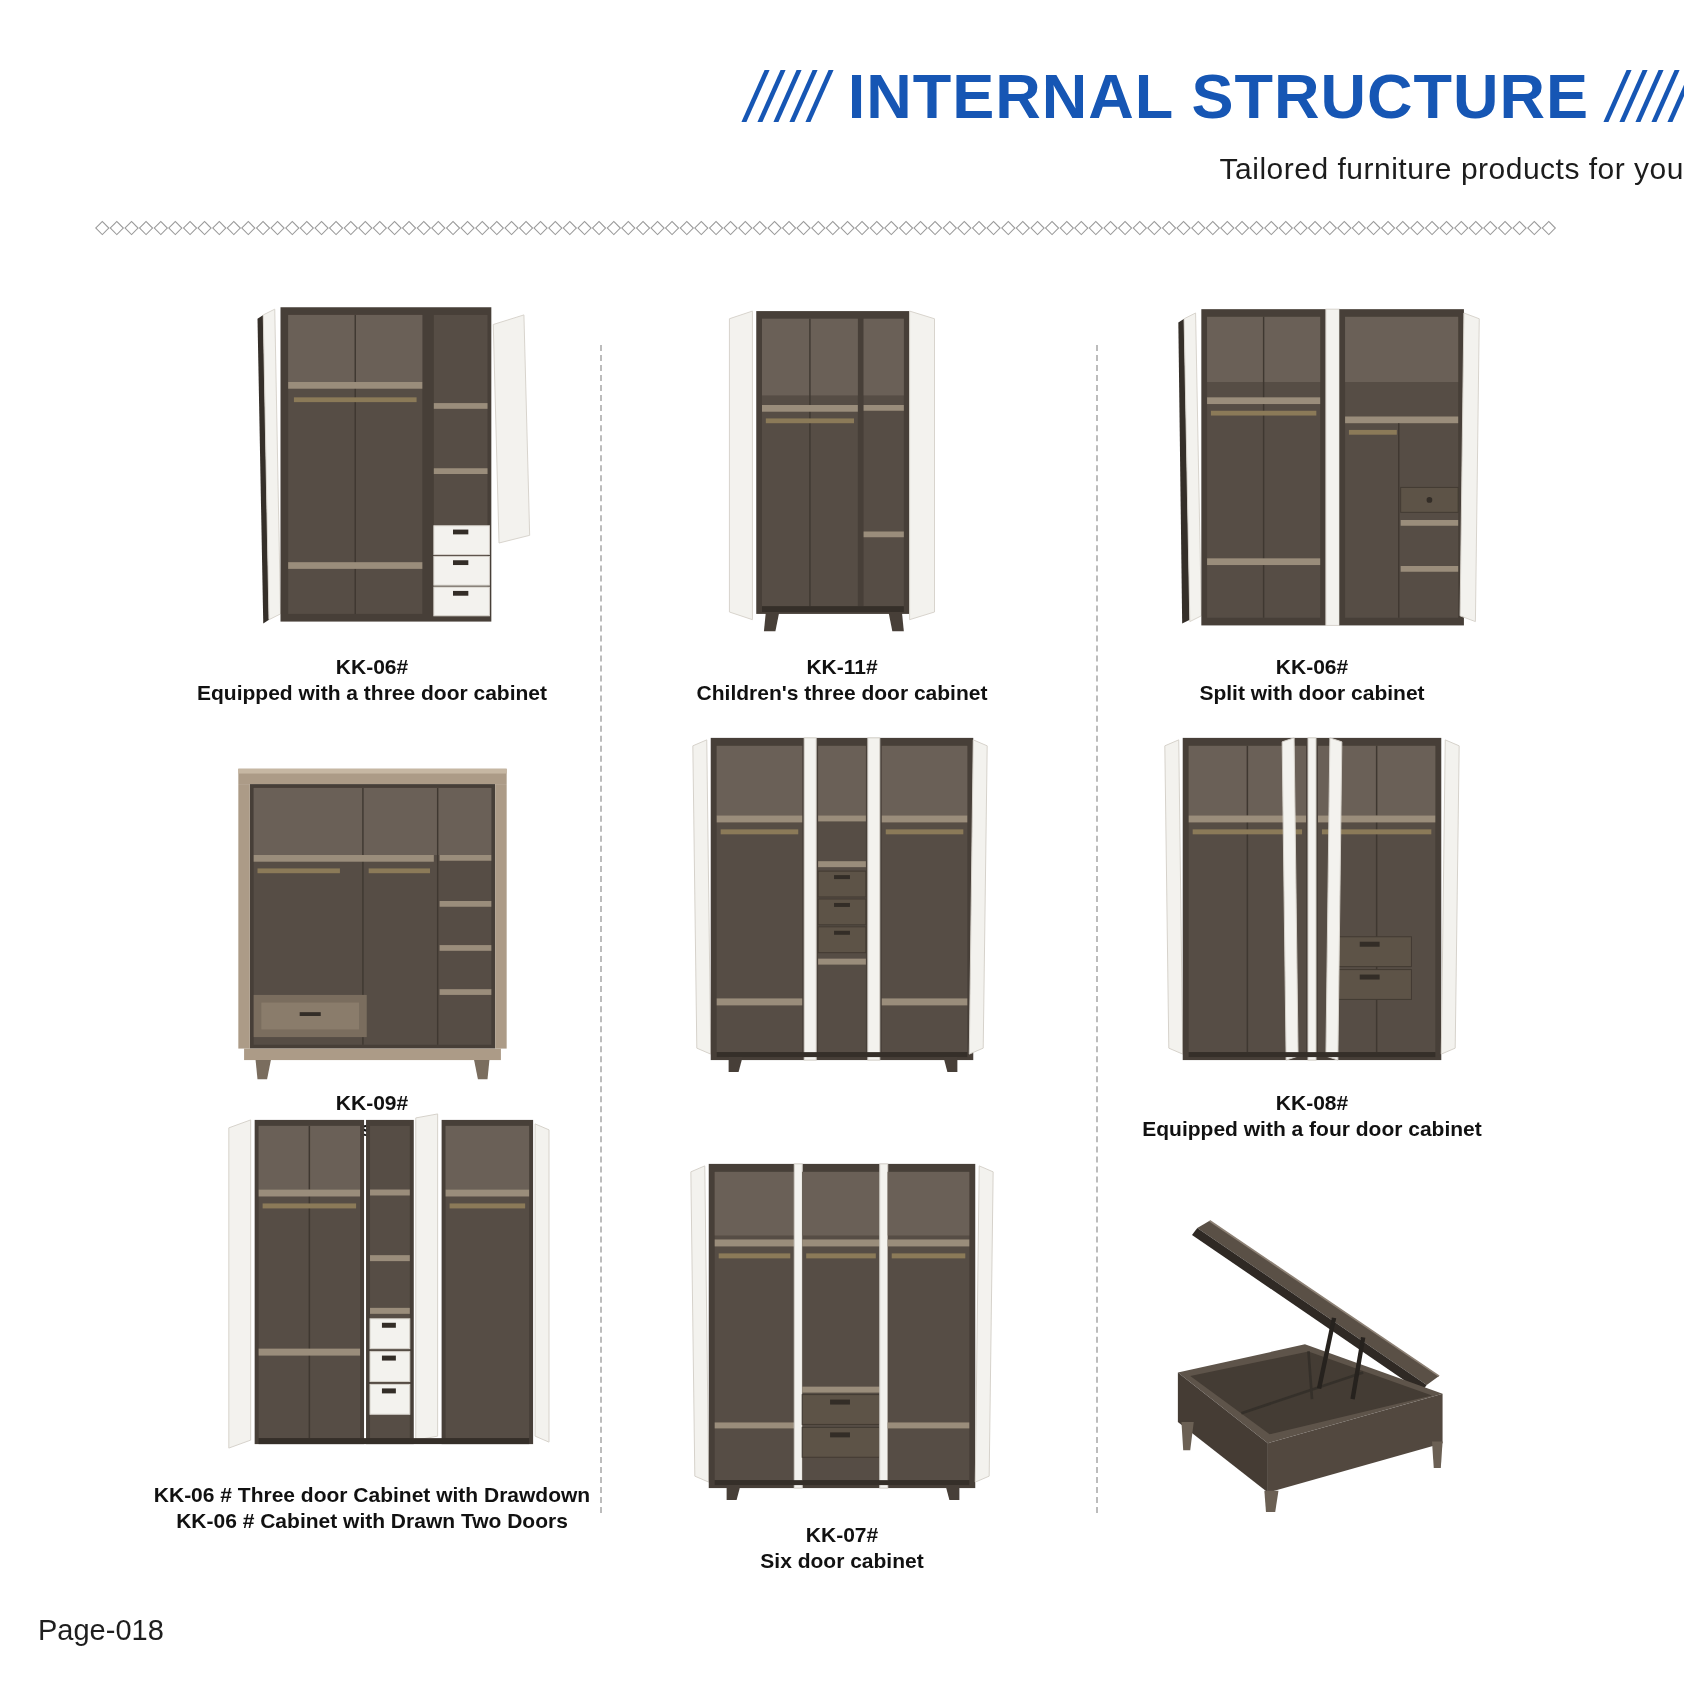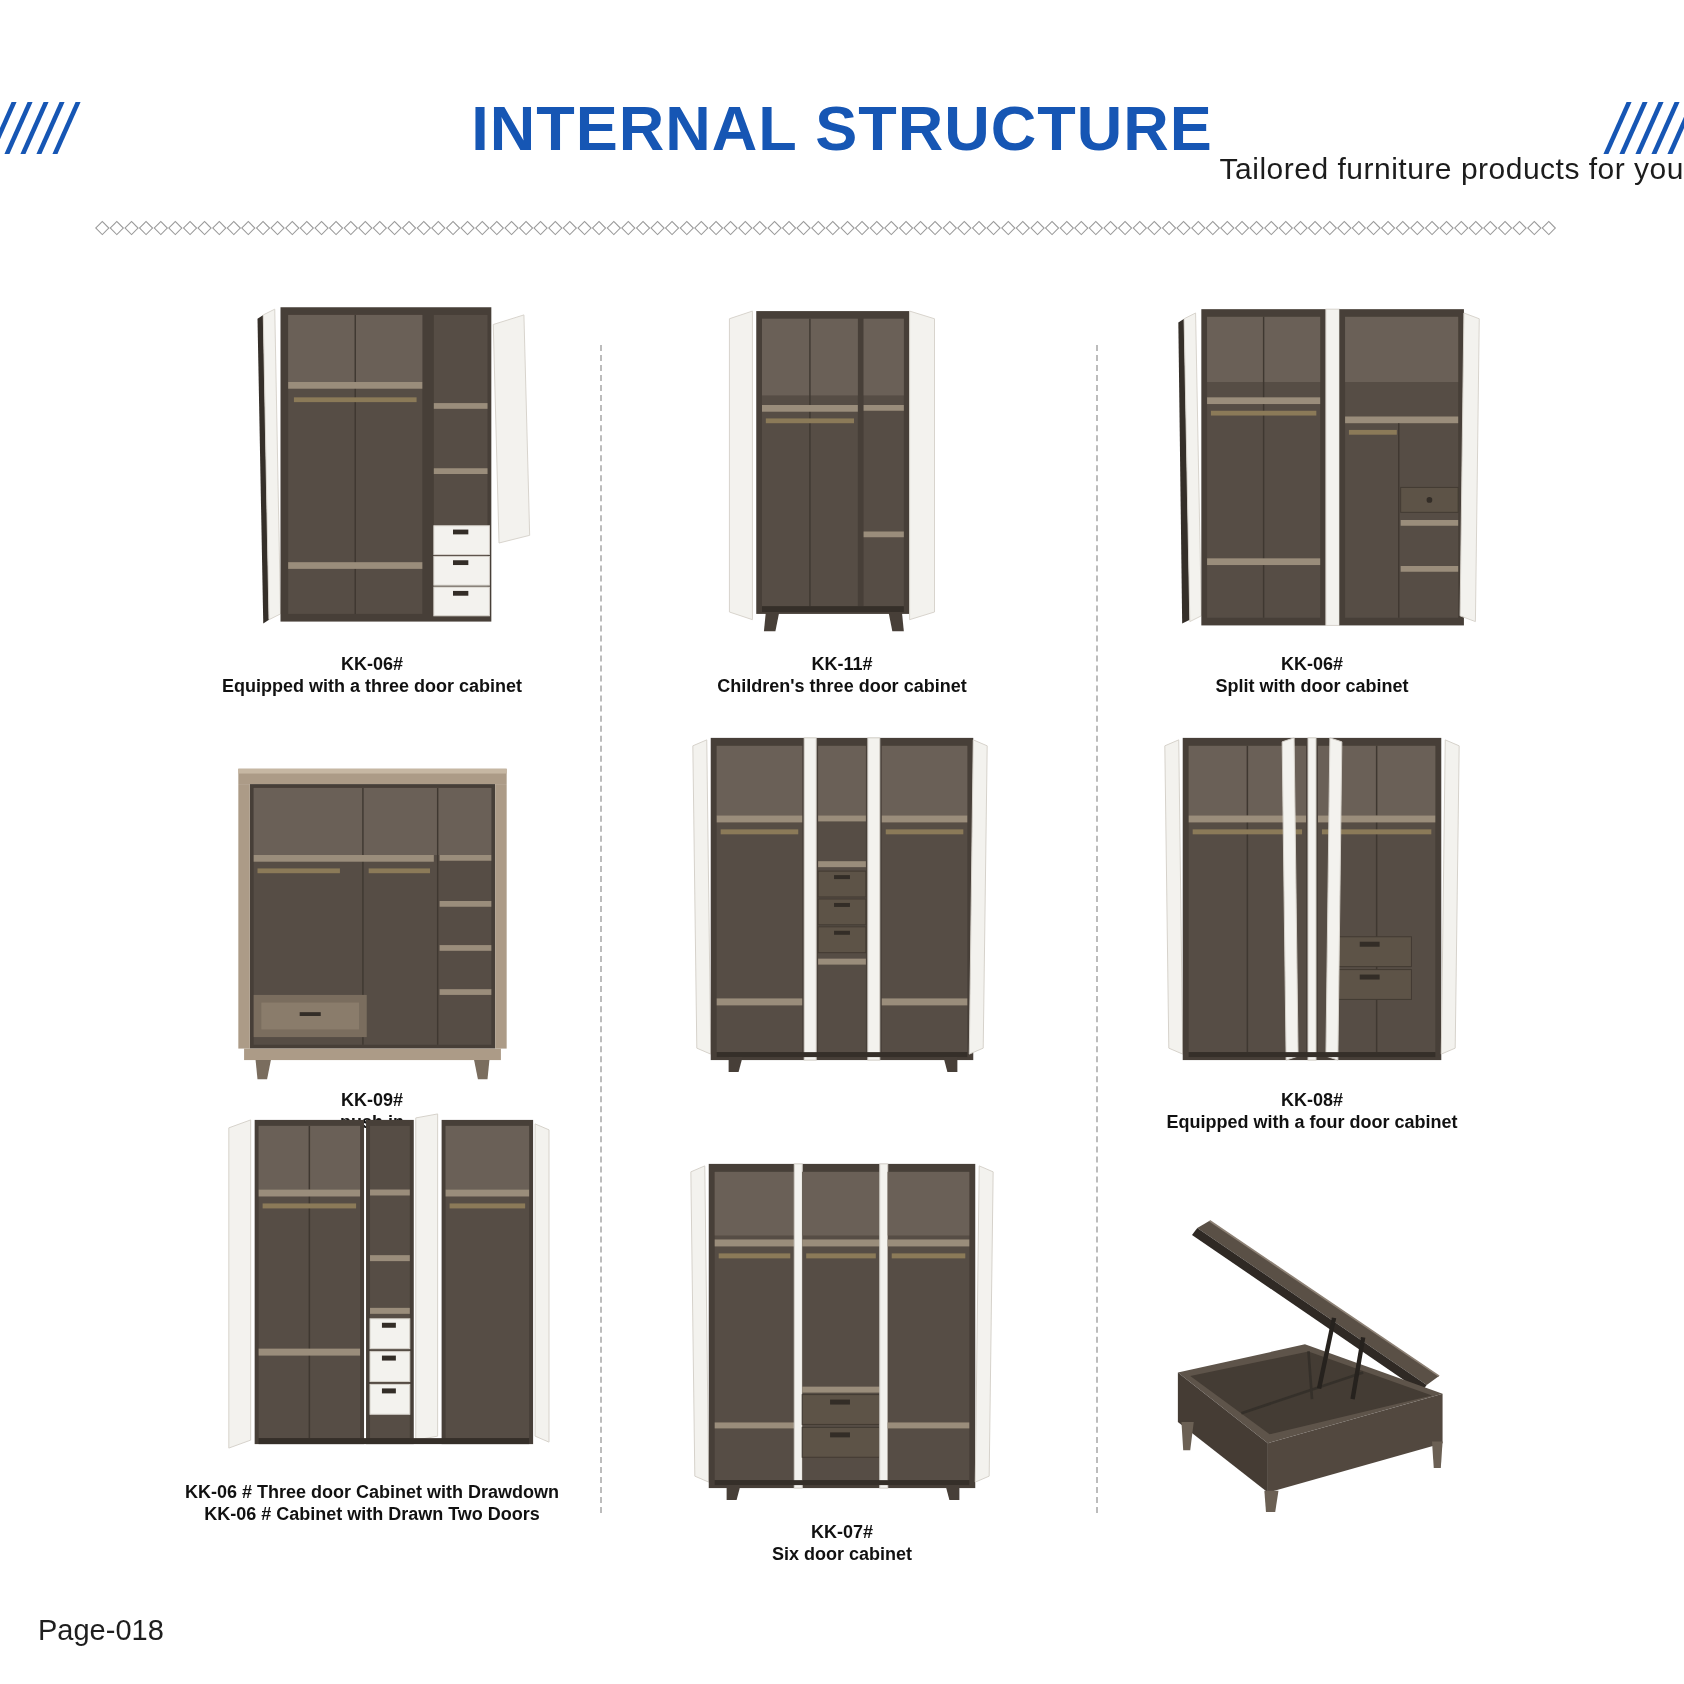--- a/index.html
+++ b/index.html
@@ -5,21 +5,21 @@
   :root { --accent:#1656b4; }
   * { box-sizing:border-box; }
   html,body { margin:0; padding:0; background:#fff; }
   .page {
     position:relative; width:1684px; height:1684px; background:#ffffff;
     font-family:"Liberation Sans", sans-serif; overflow:hidden;
   }
   
   .header {
     position:absolute; top:60px; left:0; right:0;
-    display:flex; justify-content:space-between; align-items:center; gap:26px;margin-top:32px;
+    display:flex; justify-content:flex-end; align-items:center; gap:26px;
   }
   .slashes { display:flex; gap:11px; }
   .slashes i { display:block; width:5px; height:52px; background:var(--accent); transform:skewX(-24deg); }
   .title {
     color:var(--accent); font-size:63px; font-weight:bold; letter-spacing:1px;
     white-space:nowrap;
   }
   .subtitle {
     position:absolute; top:152px; left:0; width:100%; text-align:right;
     font-size:30px; color:#1c1c1c; letter-spacing:0.5px;
@@ -29,21 +29,21 @@
     overflow:hidden; white-space:nowrap;
     font-family:"DejaVu Sans", sans-serif; font-size:19px; line-height:28px;
     color:#9a9a9a; letter-spacing:0px; user-select:none;
   }
   
   .vdiv { position:absolute; top:345px; height:1168px; width:0; border-left:2px dashed #bcbcbc; }
   .vdiv.a { left:600px; } .vdiv.b { left:1096px; }
   
   .card { position:absolute; width:440px; text-align:center; }
   .imgbox { display:flex; justify-content:center; align-items:flex-start; width:100%; }
-  .label { margin-top:4px; font-weight:bold; font-size:18px; color:#111; line-height:1.22; }
+  .label { margin-top:4px; font-weight:bold; font-size:21px; color:#111; line-height:1.22; }
   .label div { min-height:0; }
   
   .pagenum { position:absolute; left:38px; top:1614px; font-size:29px; color:#1e1e1e; }
   
   svg .k0 { fill:#473f38; }   
   svg .k1 { fill:#564d45; }   
   svg .k2 { fill:#6a6057; }   
   svg .k3 { fill:#352f29; }   
   svg .sh { fill:#9a8d7b; }   
   svg .rl { fill:#8b7a58; }   

